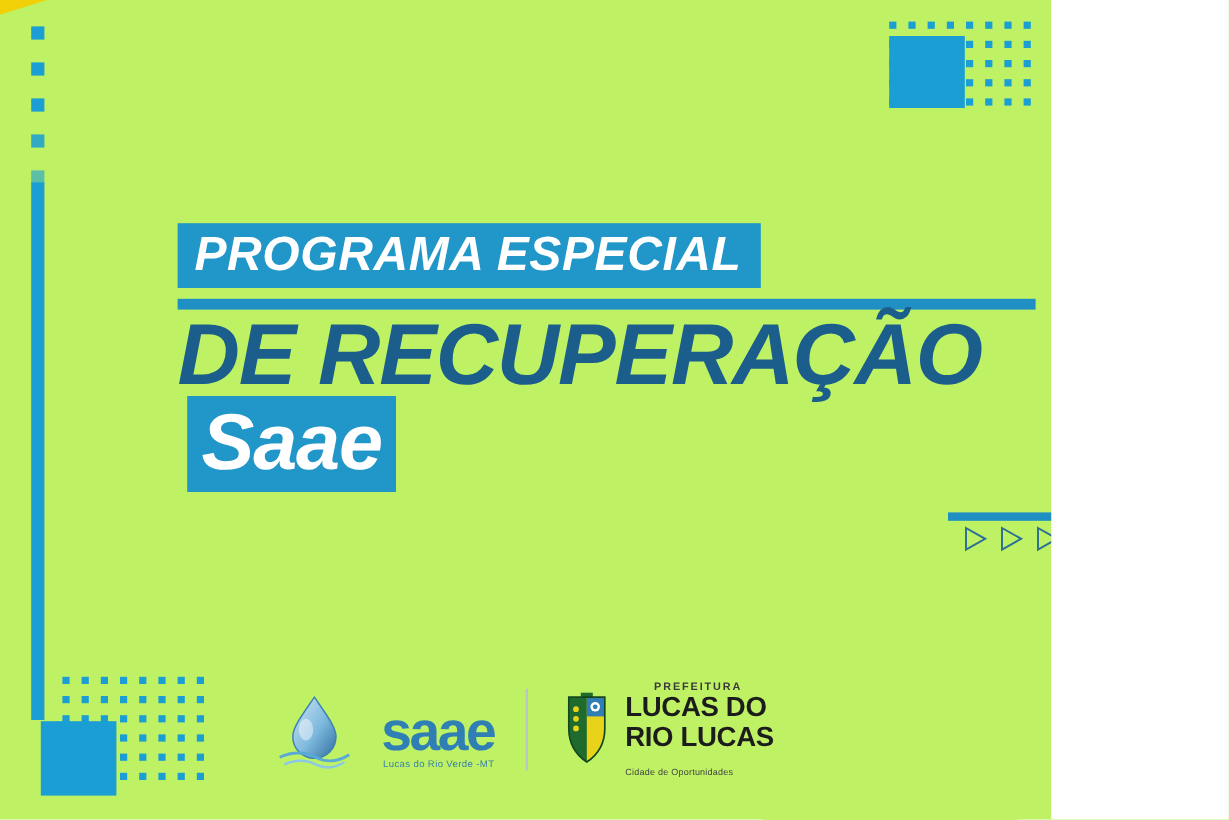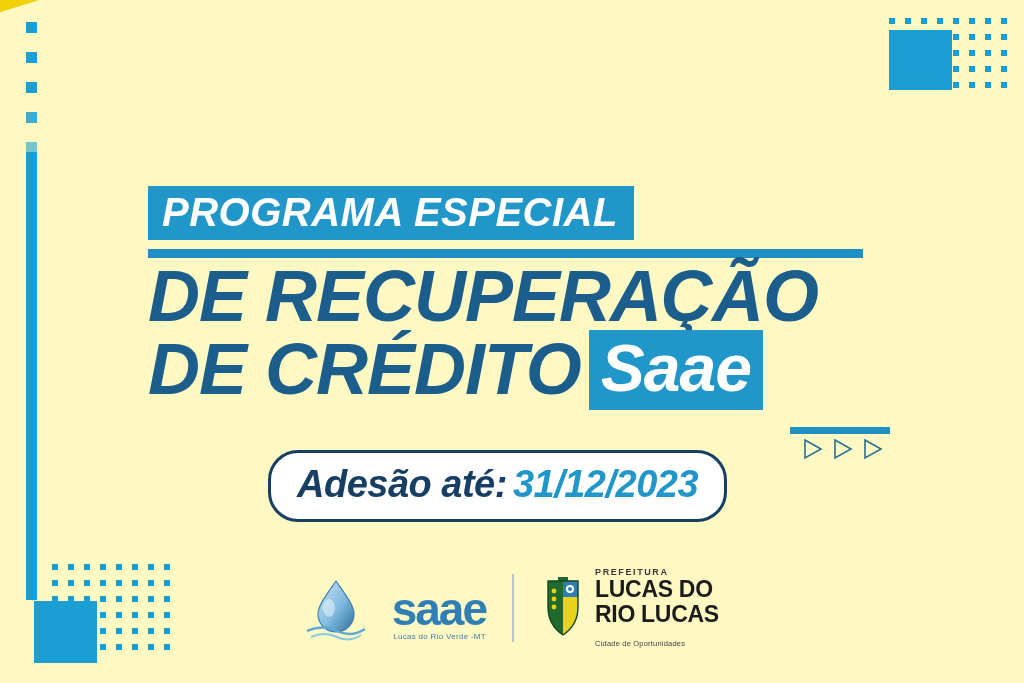--- a/index.html
+++ b/index.html
@@ -8,23 +8,23 @@
   }
   body {
     width: 1024px;
     height: 683px;
     background: #ffffff;
     font-family: "Liberation Sans", sans-serif;
     overflow: hidden;
   }
   #banner {
     position: relative;
-    width: 1024px;
+    width: 876px;
     height: 683px;
-    background: #fef9c3;
+    background: #bef264;
     overflow: hidden;
   }
 
   
   .left-dots {
     position: absolute;
     left: 26px;
     top: 22px;
     width: 11px;
   }
@@ -237,20 +237,21 @@
     display: flex;
     align-items: center;
     gap: 9px;
   }
   .pref-text { line-height: 1.05; }
   .pref-kicker {
     font-size: 9px;
     letter-spacing: 1.6px;
     color: #3a3a3a;
     font-weight: bold;
+    margin-left: 24px;
   }
   .pref-name {
     font-size: 23px;
     font-weight: bold;
     color: #1c1c1c;
     letter-spacing: -0.3px;
   }
   .pref-slogan {
     font-size: 7.5px;
     color: #444;
@@ -370,41 +371,37 @@
 
   <div class="ribbon">
     <div class="ribbon-text">Última semana!</div>
   </div>
 
   <div class="headline">
     <div class="kicker">PROGRAMA ESPECIAL</div>
     <div class="kicker-rule"></div>
     <div class="title-line">DE RECUPERAÇÃO</div>
     <div class="title-line second">
-      <span>DE CRÉDITO</span>
       <span class="brand-chip">Saae</span>
     </div>
   </div>
 
   <div class="arrow-rule"></div>
   <div class="arrows">
     <svg width="24" height="24" viewBox="0 0 24 24">
       <polygon points="5,3 21,12 5,21" fill="none" stroke="#2a6e96" stroke-width="1.6"></polygon>
     </svg>
     <svg width="24" height="24" viewBox="0 0 24 24">
       <polygon points="5,3 21,12 5,21" fill="none" stroke="#2a6e96" stroke-width="1.6"></polygon>
     </svg>
     <svg width="24" height="24" viewBox="0 0 24 24">
       <polygon points="5,3 21,12 5,21" fill="none" stroke="#2a6e96" stroke-width="1.6"></polygon>
     </svg>
   </div>
 
-  <div class="date-badge">
-    <span class="date-label">Adesão até:</span><span class="date-value">31/12/2023</span>
-  </div>
 
   <div class="footer">
 
     <div class="saae-logo">
       <svg width="62" height="66" viewBox="0 0 62 66">
         <defs>
           <linearGradient id="dropGrad" x1="0" y1="0" x2="1" y2="1">
             <stop offset="0%" stop-color="#cfe6f5"></stop>
             <stop offset="55%" stop-color="#7fb9de"></stop>
             <stop offset="100%" stop-color="#2f6f9e"></stop>

